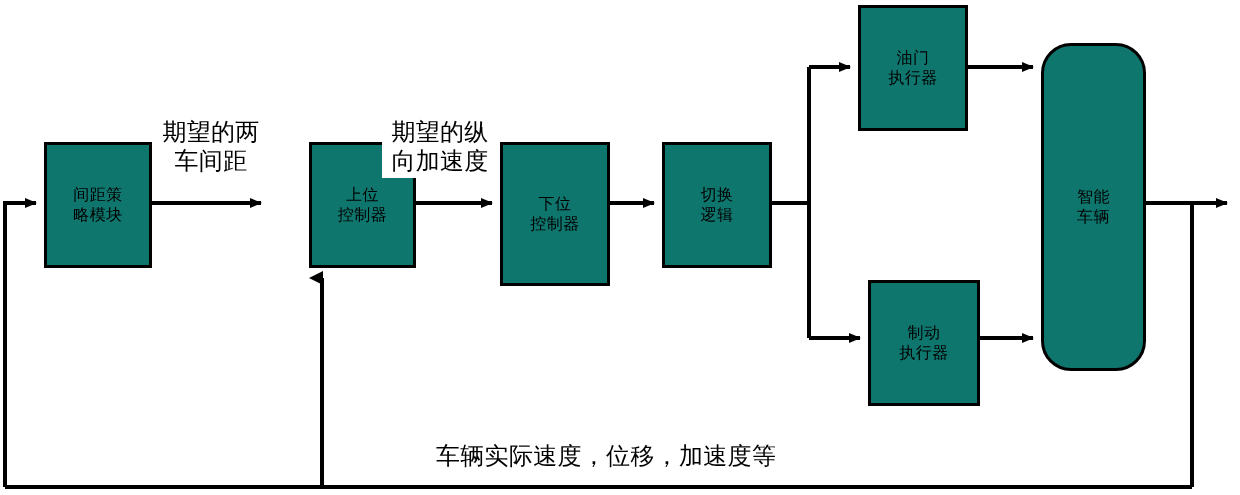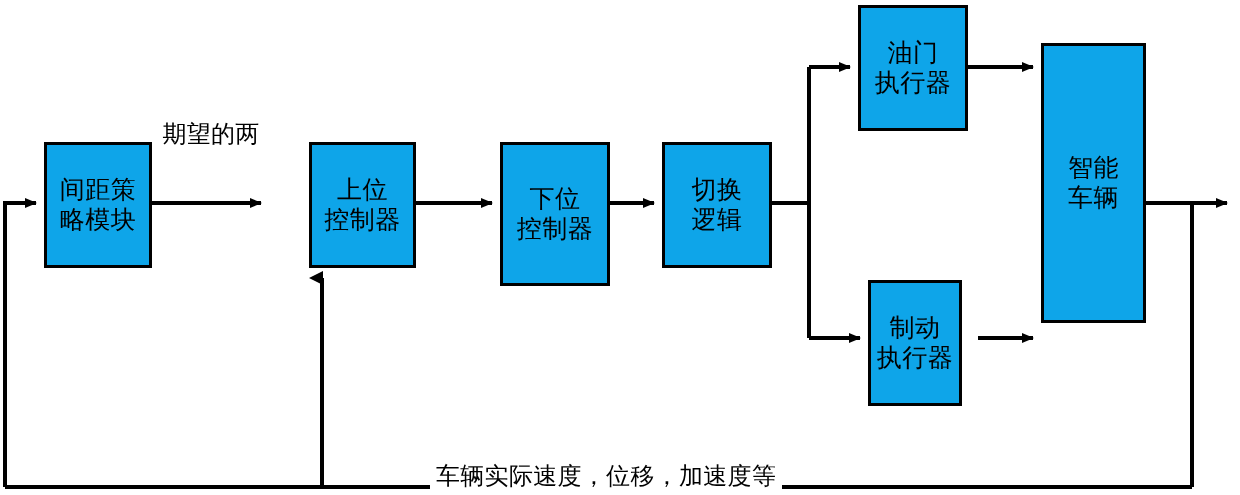--- a/index.html
+++ b/index.html
@@ -19,59 +19,58 @@
     position: absolute;
     top: 0;
     left: 0;
     width: 1240px;
     height: 495px;
   }
   .blk {
     position: absolute;
     box-sizing: border-box;
     border: 3px solid #000000;
-    background: #0ea5e9;
+    background: #0f766e;
     display: flex;
     flex-direction: column;
     align-items: center;
     justify-content: center;
     color: #000000;
     font-family: "DejaVu Sans", "Liberation Sans", sans-serif;
-    font-size: 25px;
+    font-size: 16px;
     line-height: 1.22;
     letter-spacing: 0.5px;
     font-weight: 400;
     white-space: nowrap;
     z-index: 3;
   }
   .blk .ln { display: block; text-align: center; }
   .edge-label {
     position: absolute;
     color: #000000;
-    font-family: Liberation Sans, sans-serif;
+    font-family: Liberation Mono, monospace;
     font-size: 24px;
     line-height: 1.2;
     letter-spacing: 0.3px;
     text-align: center;
     white-space: nowrap;
     background: #ffffff;
     z-index: 4;
   }
   .edge-label .ln { display: block; }
   #feedback-label {
     position: absolute;
     color: #000000;
     font-family: "DejaVu Sans", "Liberation Sans", sans-serif;
     font-size: 24px;
     letter-spacing: 0.3px;
     white-space: nowrap;
     background: #ffffff;
     padding: 0 6px;
     z-index: 4;
-    margin-top: 20px;
   }
 </style>
 </head>
 <body>
 
 <div id="diagram-root">
 
   <svg id="diagram-svg" viewBox="0 0 1240 495" xmlns="http://www.w3.org/2000/svg">
     <defs>
       <marker id="arrowR" markerWidth="12" markerHeight="12" refX="11" refY="5" orient="auto" markerUnits="userSpaceOnUse">
@@ -133,30 +132,35 @@
   <div class="blk" style="left:662px; top:142px; width:110px; height:126px;align-items:center;">
     <span class="ln">切换</span>
     <span class="ln">逻辑</span>
   </div>
 
   <div class="blk" style="left:858px; top:5px; width:110px; height:126px;">
     <span class="ln">油门</span>
     <span class="ln">执行器</span>
   </div>
 
-  <div class="blk" style="left:868px; top:280px; width:94px; height:126px;">
+  <div class="blk" style="left:868px; top:280px; width:112px; height:126px;">
     <span class="ln">制动</span>
     <span class="ln">执行器</span>
   </div>
 
-  <div class="blk" style="left:1041px; top:43px; width:105px; height:280px;">
+  <div class="blk" style="left:1041px; top:43px; width:105px; height:328px;border-radius:30px;">
     <span class="ln">智能</span>
     <span class="ln">车辆</span>
   </div>
 
   <div class="edge-label" style="left:153px; top:120px; width:116px;">
     <span class="ln">期望的两</span>
+    <span class="ln">车间距</span>
   </div>
 
+  <div class="edge-label" style="left:382px; top:120px; width:116px;">
+    <span class="ln">期望的纵</span>
+    <span class="ln">向加速度</span>
+  </div>
 
   <div id="feedback-label" style="left:430px; top:440px;">车辆实际速度，位移，加速度等</div>
 
 </div>
 
 </body></html>

